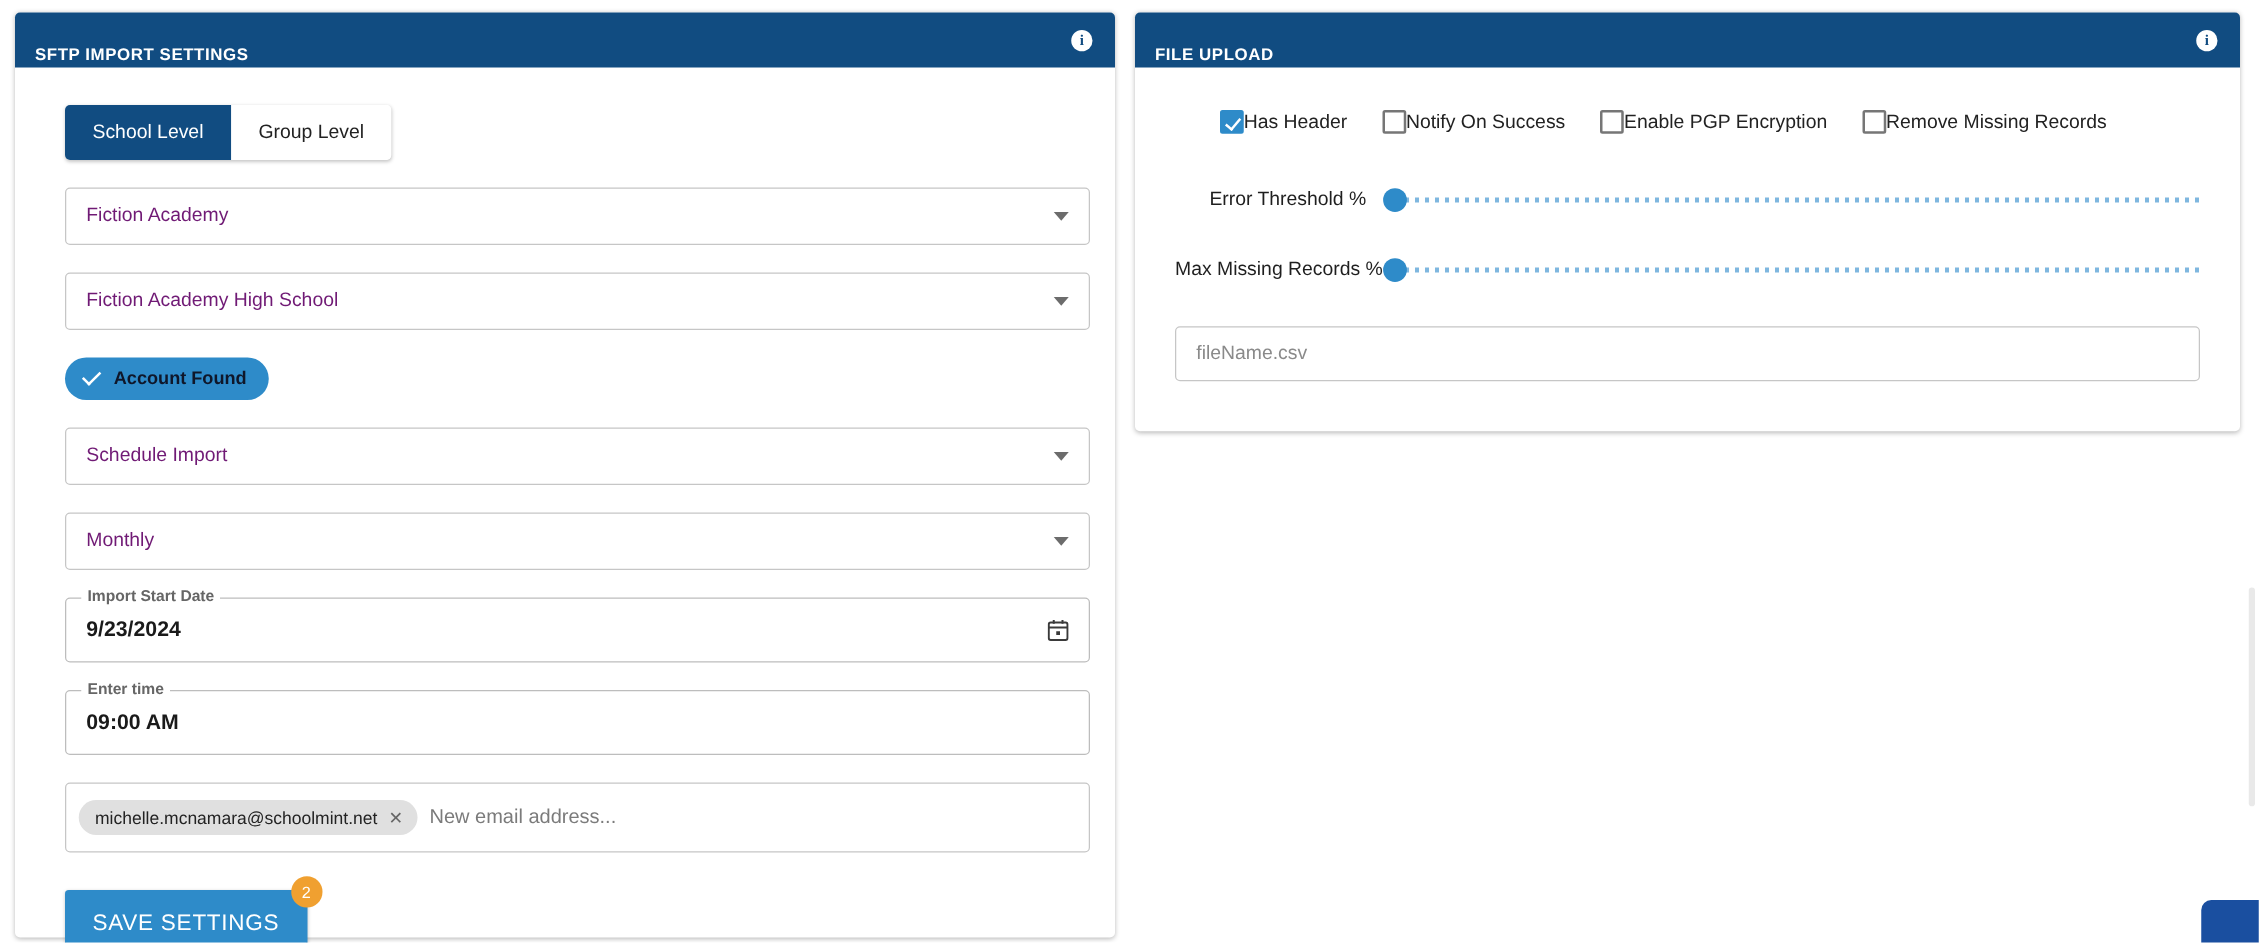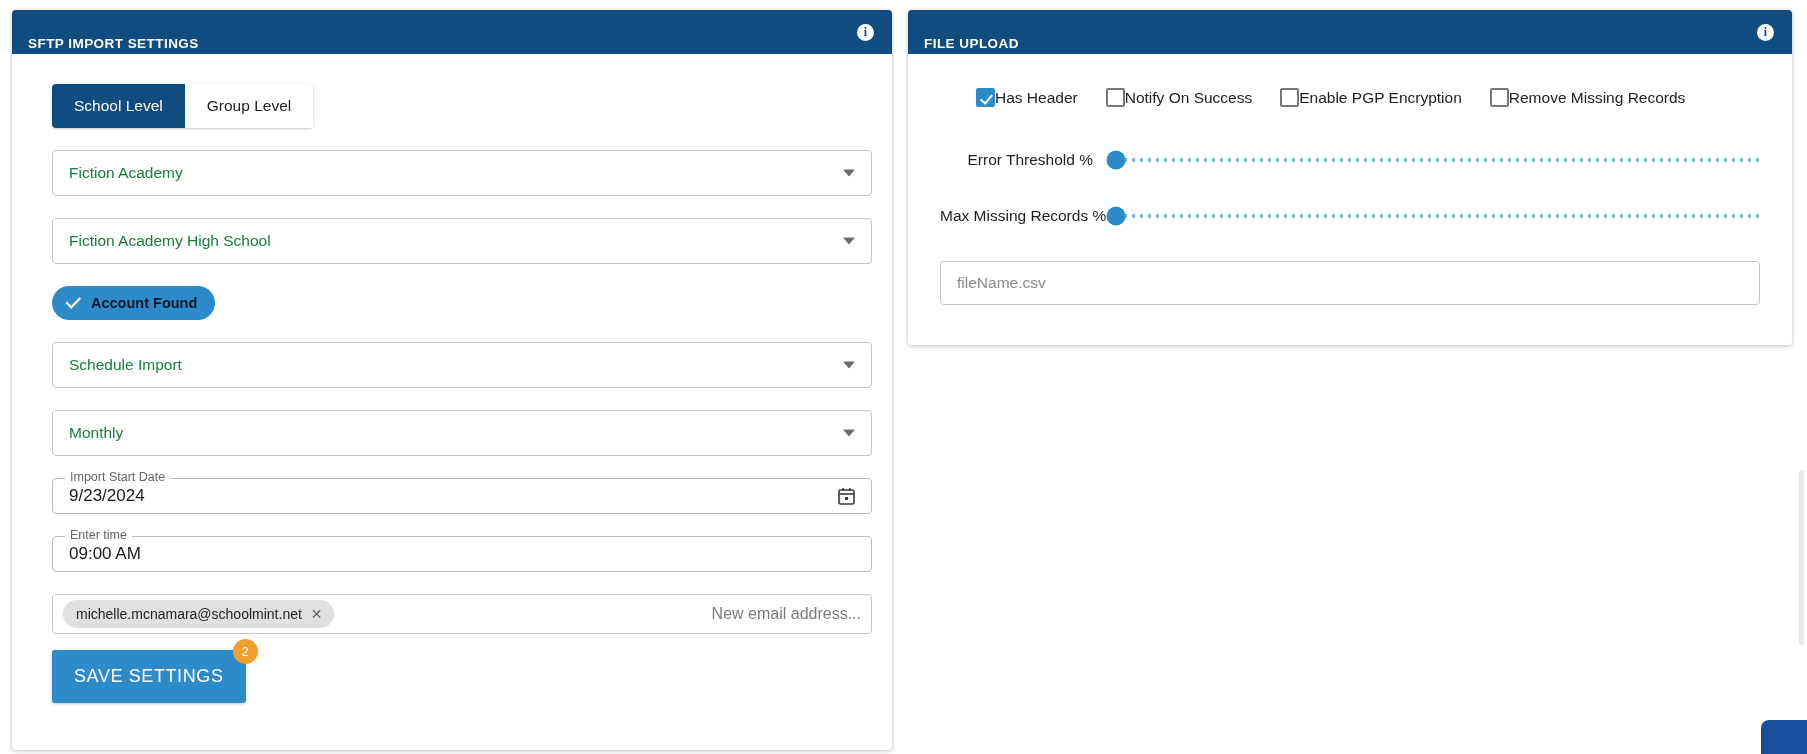--- a/index.html
+++ b/index.html
@@ -92,21 +92,21 @@
     background: #ffffff;
     display: flex;
     align-items: center;
     padding: 0 16px;
     margin-bottom: 22px;
     cursor: pointer;
     width: 820px;
   }
   .select-box .val {
     font-size: 15.5px;
-    color: #15803d;
+    color: #701a75;
   }
   .caret {
     position: absolute;
     right: 16px; top: 50%;
     transform: translateY(-50%);
     width: 0; height: 0;
     border-left: 6px solid transparent;
     border-right: 6px solid transparent;
     border-top: 7px solid #6c6c6c;
   }
@@ -129,29 +129,30 @@
     display: inline-block;
     width: 14px; height: 8px;
     border-left: 2.2px solid #ffffff;
     border-bottom: 2.2px solid #ffffff;
     transform: rotate(-45deg) translate(1px,-2px);
   }
 
   
   .outlined {
     position: relative;
-    height: 36px;
+    height: 52px;
     border: 1px solid #bdbdbd;
     border-radius: 4px;
     background: #ffffff;
     margin-bottom: 22px;
     width: 820px;
     display: flex;
     align-items: center;
     padding: 0 16px;
+    font-weight: bold;
   }
   .outlined > .legend {
     position: absolute;
     top: -8px; left: 12px;
     background: #ffffff;
     padding: 0 5px;
     font-size: 12.5px;
     color: #666666;
     line-height: 1;
   }
@@ -162,31 +163,30 @@
   .cal-icon {
     position: absolute;
     right: 16px; top: 50%;
     transform: translateY(-50%);
     width: 17px; height: 18px;
     cursor: pointer;
   }
 
   
   .chips-field {
-    height: 40px;
+    height: 56px;
     border: 1px solid #c6c6c6;
     border-radius: 4px;
     background: #ffffff;
     display: flex;
     align-items: center;
     padding: 0 10px;
-    margin-bottom: 16px;
+    margin-bottom: 30px;
     width: 820px;
     gap: 6px;
-    text-align: right;
   }
   .chip {
     display: inline-flex;
     align-items: center;
     gap: 9px;
     background: #e0e0e0;
     border-radius: 16px;
     padding: 6px 11px 6px 13px;
     font-size: 14px;
     color: #232323;

